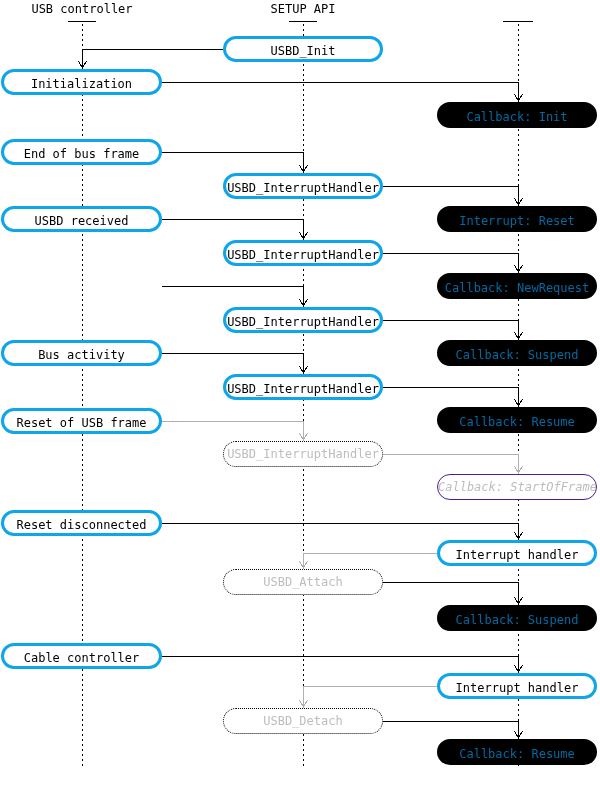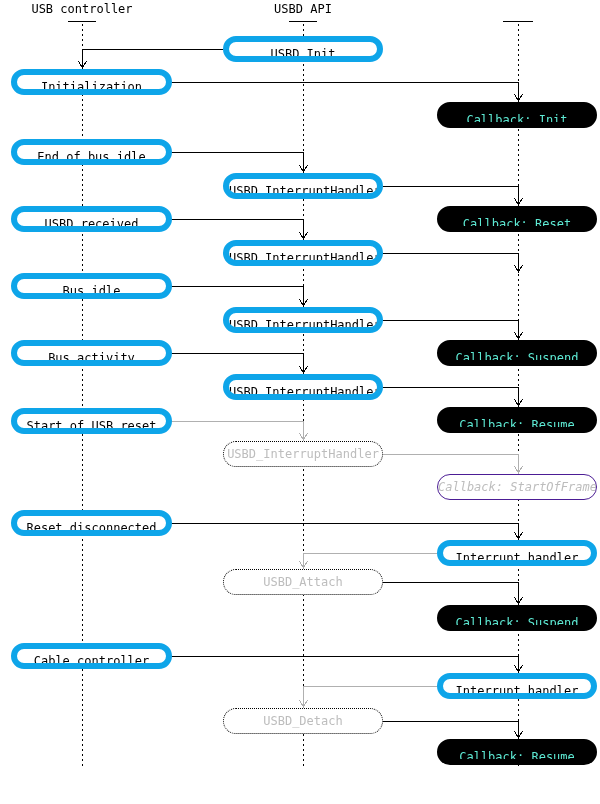--- a/index.html
+++ b/index.html
@@ -9,26 +9,26 @@
     font-size:12px;color:#000;
   }
   .layer{position:absolute;left:0;top:0;}
   .col-header{
     position:absolute;top:2px;height:15px;line-height:15px;
     text-align:center;white-space:nowrap;
   }
   .box{
     position:absolute;box-sizing:border-box;height:26px;line-height:24px;
     text-align:center;white-space:nowrap;background:#ffffff;
-    border:6px solid #0ea5e9;border-radius:13px;overflow:hidden;
+    border:3px solid #0ea5e9;border-radius:13px;overflow:hidden;
   }
-  .left{left:11px;width:161px}
+  .left{left:1px;width:161px}
   .mid{left:223px;width:160px}
   .right{left:437px;width:160px}
-  .filled{background:#000000;color:#5eead4;border-color:#000000;}
+  .filled{background:#000000;color:#0369a1;border-color:#000000;}
   .ghost{border:1px dotted #000;color:#bdbdbd;}
   .faded{border:1px solid #4c1d95;color:#bdbdbd;font-style:italic;}
   path{fill:none;stroke-width:1;}
   .k{stroke:#000000;}
   .g{stroke:#b0b0b0;}
   .crisp{shape-rendering:crispEdges;}
 </style>
 </head>
 <body>
 
@@ -58,37 +58,37 @@
     <path class="g crisp" d="M383 454.5 L518.5 454.5 L518.5 473 M514.5 466 L518.5 473 L522.5 466"></path>
     <path class="k crisp" d="M162 523.5 L518.5 523.5 L518.5 539 M514.5 532 L518.5 539 L522.5 532"></path>
     <path class="g crisp" d="M437 553.5 L303.5 553.5 L303.5 568 M299.5 561 L303.5 568 L307.5 561"></path>
     <path class="k crisp" d="M383 582.5 L518.5 582.5 L518.5 604 M514.5 597 L518.5 604 L522.5 597"></path>
     <path class="k crisp" d="M162 656.5 L518.5 656.5 L518.5 672 M514.5 665 L518.5 672 L522.5 665"></path>
     <path class="g crisp" d="M437 686.5 L303.5 686.5 L303.5 707 M299.5 700 L303.5 707 L307.5 700"></path>
     <path class="k crisp" d="M383 721.5 L518.5 721.5 L518.5 738 M514.5 731 L518.5 738 L522.5 731"></path>
   </svg>
 
   <div class="col-header" style="left:2px;width:160px">USB controller</div>
-  <div class="col-header" style="left:223px;width:160px">USBD API</div>
+  <div class="col-header" style="left:223px;width:160px">SETUP API</div>
 
   <div class="box mid" style="top:36px">USBD_Init</div>
   <div class="box left" style="top:69px">Initialization</div>
   <div class="box right filled" style="top:102px">Callback: Init</div>
-  <div class="box left" style="top:139px">End of bus idle</div>
+  <div class="box left" style="top:139px">End of bus frame</div>
   <div class="box mid" style="top:173px">USBD_InterruptHandler</div>
-  <div class="box right filled" style="top:206px">Callback: Reset</div>
+  <div class="box right filled" style="top:206px">Interrupt: Reset</div>
   <div class="box left" style="top:206px">USBD received</div>
   <div class="box mid" style="top:240px">USBD_InterruptHandler</div>
-  <div class="box left" style="top:273px">Bus idle</div>
+  <div class="box right filled" style="top:273px">Callback: NewRequest</div>
   <div class="box mid" style="top:307px">USBD_InterruptHandler</div>
   <div class="box right filled" style="top:340px">Callback: Suspend</div>
   <div class="box left" style="top:340px">Bus activity</div>
   <div class="box mid" style="top:374px">USBD_InterruptHandler</div>
   <div class="box right filled" style="top:407px">Callback: Resume</div>
-  <div class="box left" style="top:408px">Start of USB reset</div>
+  <div class="box left" style="top:408px">Reset of USB frame</div>
   <div class="box mid ghost" style="top:441px">USBD_InterruptHandler</div>
   <div class="box right faded" style="top:474px">Callback: StartOfFrame</div>
   <div class="box left" style="top:510px">Reset disconnected</div>
   <div class="box right" style="top:540px">Interrupt handler</div>
   <div class="box mid ghost" style="top:569px">USBD_Attach</div>
   <div class="box right filled" style="top:605px">Callback: Suspend</div>
   <div class="box left" style="top:643px">Cable controller</div>
   <div class="box right" style="top:673px">Interrupt handler</div>
   <div class="box mid ghost" style="top:708px">USBD_Detach</div>
   <div class="box right filled" style="top:739px">Callback: Resume</div>

